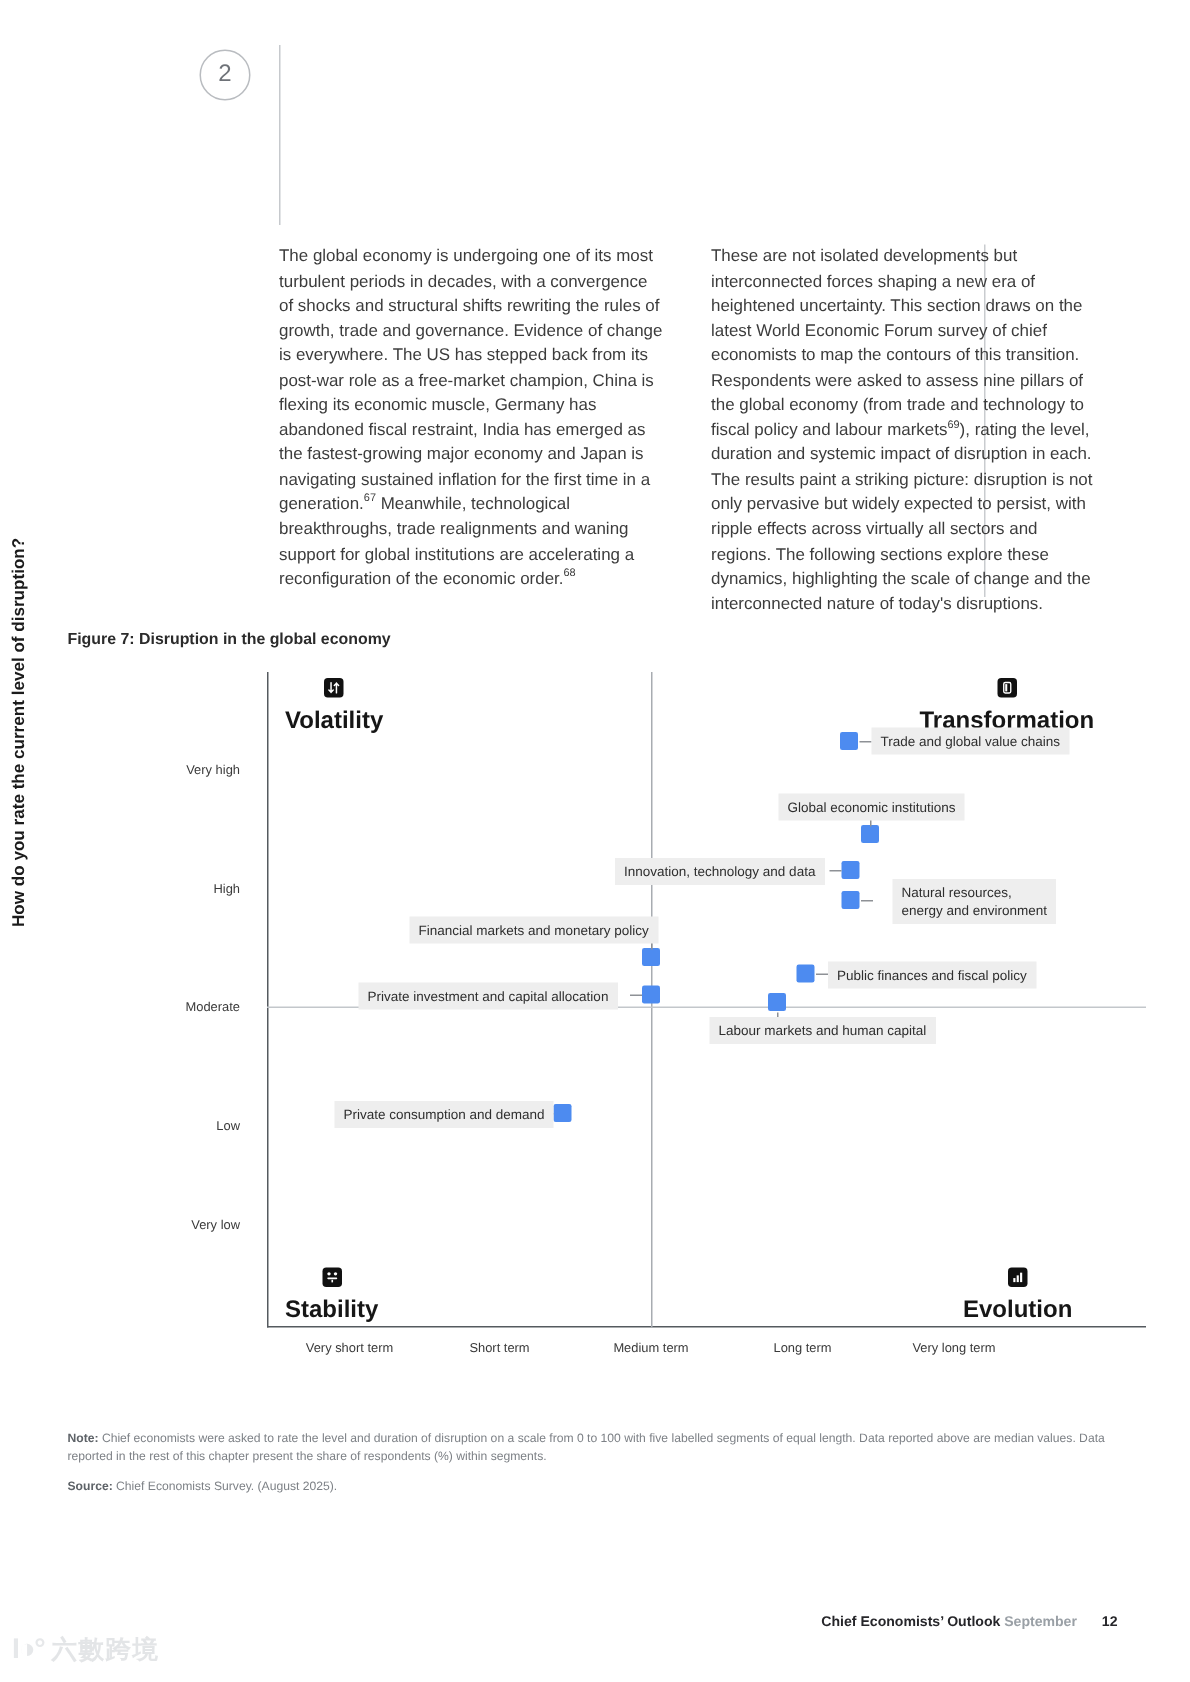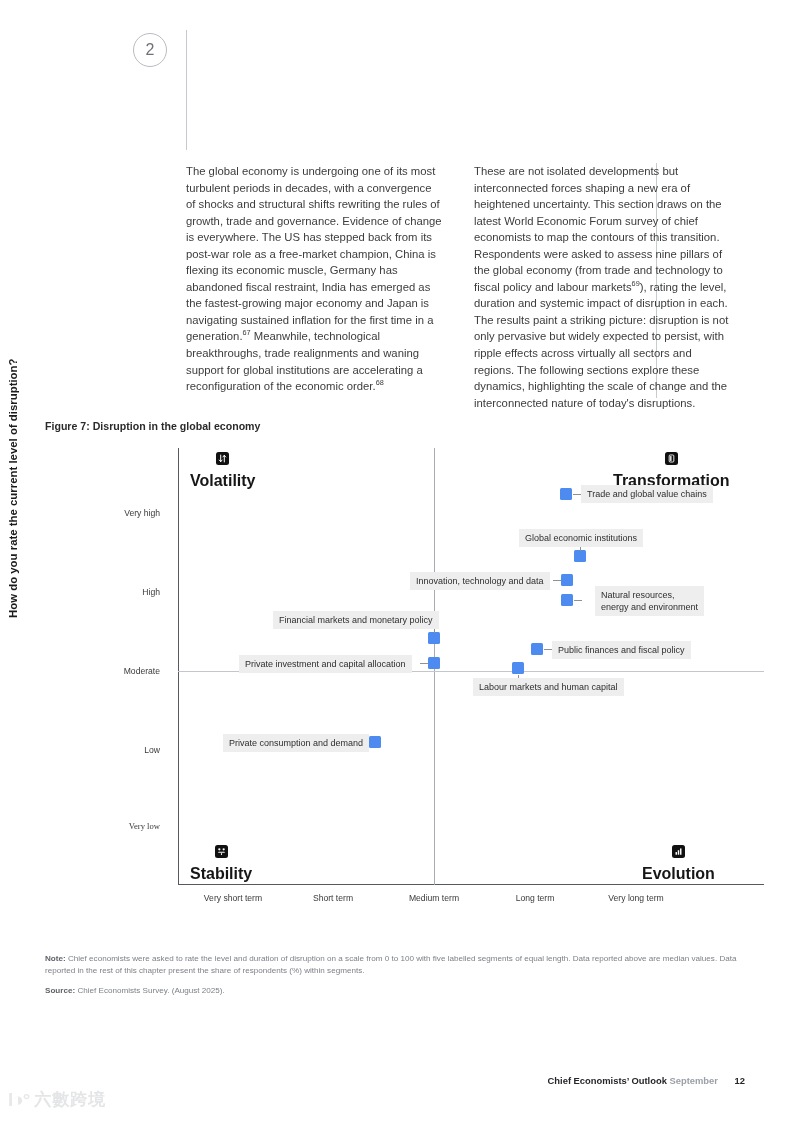--- a/index.html
+++ b/index.html
@@ -120,21 +120,21 @@
     <div class="axis-h"></div>
     <div class="mid-v"></div>
     <div class="mid-h"></div>
 
     <div class="y-axis-title">How do you rate the current level of disruption?</div>
 
     <div class="ytick" style="left:45px;top:65px;">Very high</div>
     <div class="ytick" style="left:45px;top:144px;">High</div>
     <div class="ytick" style="left:45px;top:223px;">Moderate</div>
     <div class="ytick" style="left:45px;top:302px;">Low</div>
-    <div class="ytick" style="left:45px;top:378px;font-family:Liberation Serif, serif;">Very low</div>
+    <div class="ytick" style="left:45px;top:368px;">Very low</div>
 
     <div class="quad" style="left:145px;top:9px;">
       <span class="qicon">
         <svg width="9" height="9" viewBox="0 0 10 10">
             <path d="M3 1.2V8.4M3 8.4L1.4 6.7M3 8.4L4.6 6.7" stroke="#fff" stroke-width="1.1" fill="none" stroke-linecap="round"></path>
             <path d="M7 8.8V1.6M7 1.6L5.4 3.3M7 1.6L8.6 3.3" stroke="#fff" stroke-width="1.1" fill="none" stroke-linecap="round"></path>
           </svg>
       </span>
       <span>Volatility</span>
     </div>

